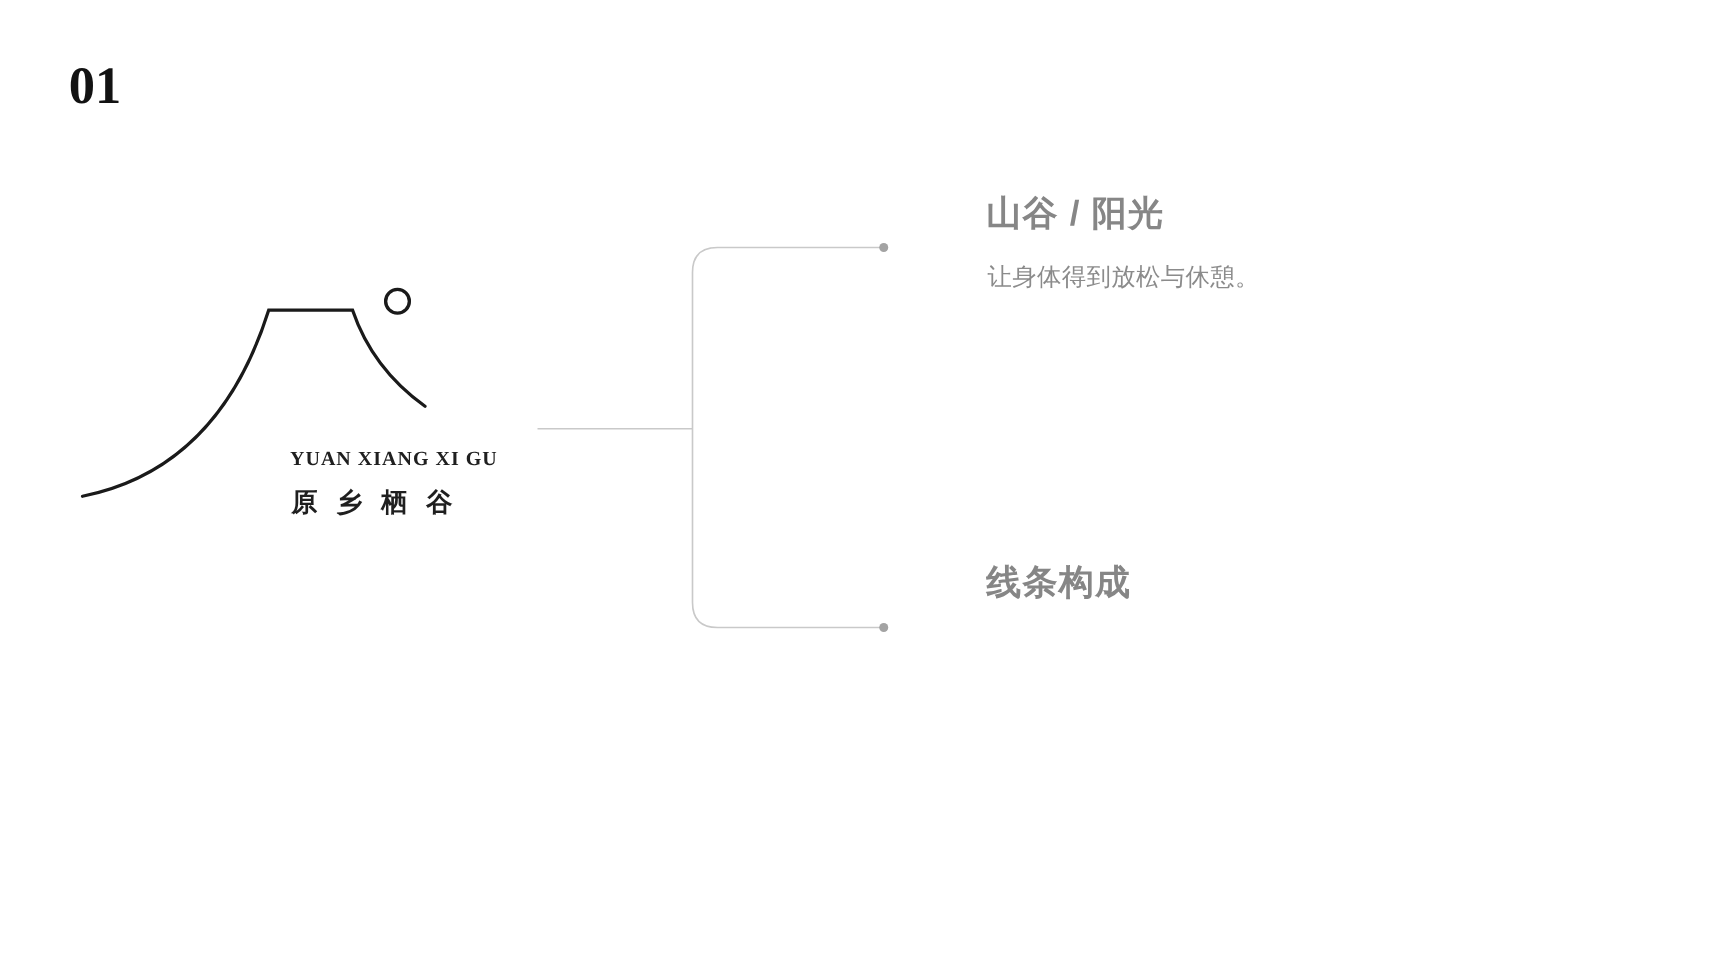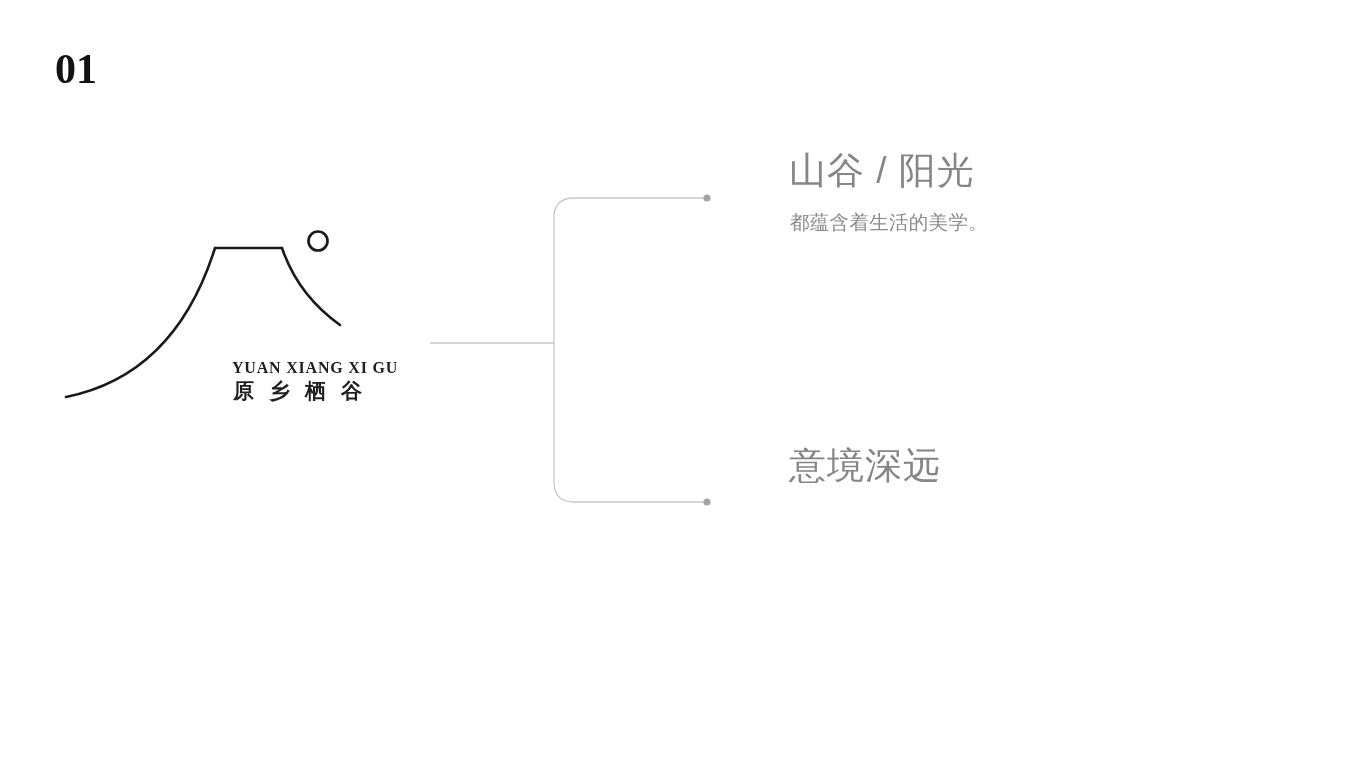--- a/index.html
+++ b/index.html
@@ -45,22 +45,22 @@
     font-weight: 700;
     font-size: 16px;
     line-height: 14px;
     letter-spacing: 0.8px;
     color: #1f1f1f;
     white-space: nowrap;
   }
   .logo-cjk {
     position: absolute;
     left: 233px;
-    top: 382px;
-    font-family: Liberation Mono, monospace;
+    top: 392px;
+    font-family: Liberation Sans, sans-serif;
     font-weight: 600;
     font-size: 21px;
     line-height: 22px;
     letter-spacing: 15px;
     color: #1f1f1f;
     white-space: nowrap;
   }
 
   
   .connector-svg {
@@ -68,23 +68,23 @@
     left: 425px;
     top: 190px;
     width: 290px;
     height: 320px;
   }
 
   
   .section-heading {
     position: absolute;
     margin: 0;
-    font-size: 37px;
+    font-size: 28px;
     line-height: 35px;
-    font-weight: 400;
+    font-weight: 700;
     letter-spacing: 1px;
     color: #868686;
     white-space: nowrap;
   }
   .section-body {
     position: absolute;
     margin: 0;
   }
   .section-body p {
     margin: 0;
@@ -115,20 +115,20 @@
 
   <svg class="connector-svg" viewBox="0 0 290 320" aria-hidden="true">
     <path d="M5,153 H129" fill="none" stroke="#c9c9c9" stroke-width="1.3"></path>
     <path d="M282,8 H149 Q129,8 129,28 V292 Q129,312 149,312 H282" fill="none" stroke="#c9c9c9" stroke-width="1.3"></path>
     <circle cx="282" cy="8" r="3.6" fill="#a3a3a3"></circle>
     <circle cx="282" cy="312" r="3.6" fill="#a3a3a3"></circle>
   </svg>
 
   <h2 class="section-heading heading-1">山谷 / 阳光</h2>
   <div class="section-body body-1">
-    <p>都蕴含着生活的美学。</p>
+    <p>让身体得到放松与休憩。</p>
   </div>
 
-  <h2 class="section-heading heading-2">意境深远</h2>
+  <h2 class="section-heading heading-2">线条构成</h2>
   <div class="section-body body-2">
   </div>
 
 </div>
 
 </body></html>

